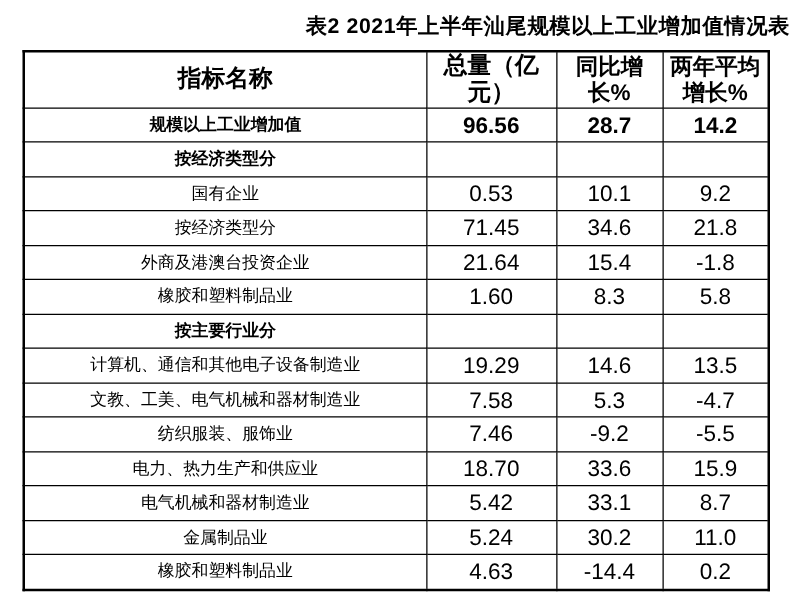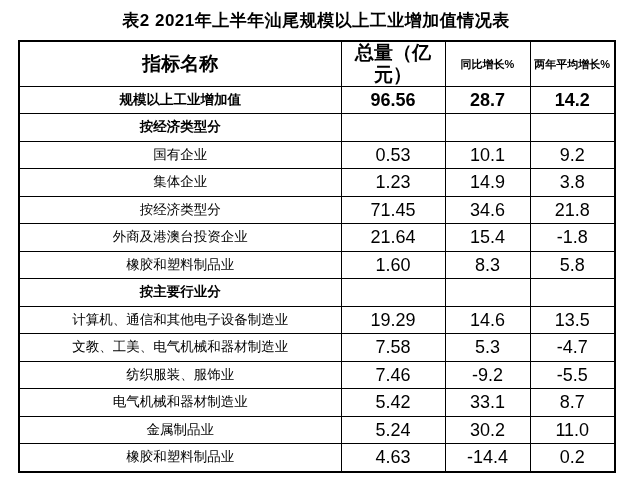--- a/index.html
+++ b/index.html
@@ -14,21 +14,21 @@
     color: #000000;
     overflow: hidden;
   }
   .page {
     width: 632px;
     height: 482px;
     position: relative;
     box-sizing: border-box;
   }
   .title {
-    text-align: center;
+    text-align: right;
     font-size: 17px;
     font-weight: bold;
     letter-spacing: 0.5px;
     padding: 9px 0 8px 0;
     white-space: nowrap;
   }
   .table-wrap {
     padding: 0 18px;
     box-sizing: border-box;
   }
@@ -49,21 +49,21 @@
   }
   .hdr-row th {
     height: 40px;
     font-weight: bold;
     font-size: 19px;
     text-align: center;
     line-height: 1.15;
     padding: 2px 2px;
   }
   .hdr-row th.multiline {
-    font-size: 11px;
+    font-size: 18px;
   }
   .col-name { width: 322px; }
   .col-total { width: 104px; }
   .col-yoy { width: 85px; }
   .col-avg { width: 85px; }
 
   td.name {
     text-align: center;
     height: 26.5px;
     line-height: 26.5px;
@@ -119,26 +119,20 @@
             <td class="num bold-num"></td>
             <td class="num bold-num"></td>
           </tr>
           <tr>
             <td class="name lvl2">国有企业</td>
             <td class="num">0.53</td>
             <td class="num">10.1</td>
             <td class="num">9.2</td>
           </tr>
           <tr>
-            <td class="name lvl2">集体企业</td>
-            <td class="num">1.23</td>
-            <td class="num">14.9</td>
-            <td class="num">3.8</td>
-          </tr>
-          <tr>
             <td class="name lvl2">按经济类型分</td>
             <td class="num">71.45</td>
             <td class="num">34.6</td>
             <td class="num">21.8</td>
           </tr>
           <tr>
             <td class="name lvl2">外商及港澳台投资企业</td>
             <td class="num">21.64</td>
             <td class="num">15.4</td>
             <td class="num">-1.8</td>
@@ -167,20 +161,26 @@
             <td class="num">5.3</td>
             <td class="num">-4.7</td>
           </tr>
           <tr>
             <td class="name lvl2">纺织服装、服饰业</td>
             <td class="num">7.46</td>
             <td class="num">-9.2</td>
             <td class="num">-5.5</td>
           </tr>
           <tr>
+            <td class="name lvl2">电力、热力生产和供应业</td>
+            <td class="num">18.70</td>
+            <td class="num">33.6</td>
+            <td class="num">15.9</td>
+          </tr>
+          <tr>
             <td class="name lvl2">电气机械和器材制造业</td>
             <td class="num">5.42</td>
             <td class="num">33.1</td>
             <td class="num">8.7</td>
           </tr>
           <tr>
             <td class="name lvl2">金属制品业</td>
             <td class="num">5.24</td>
             <td class="num">30.2</td>
             <td class="num">11.0</td>

